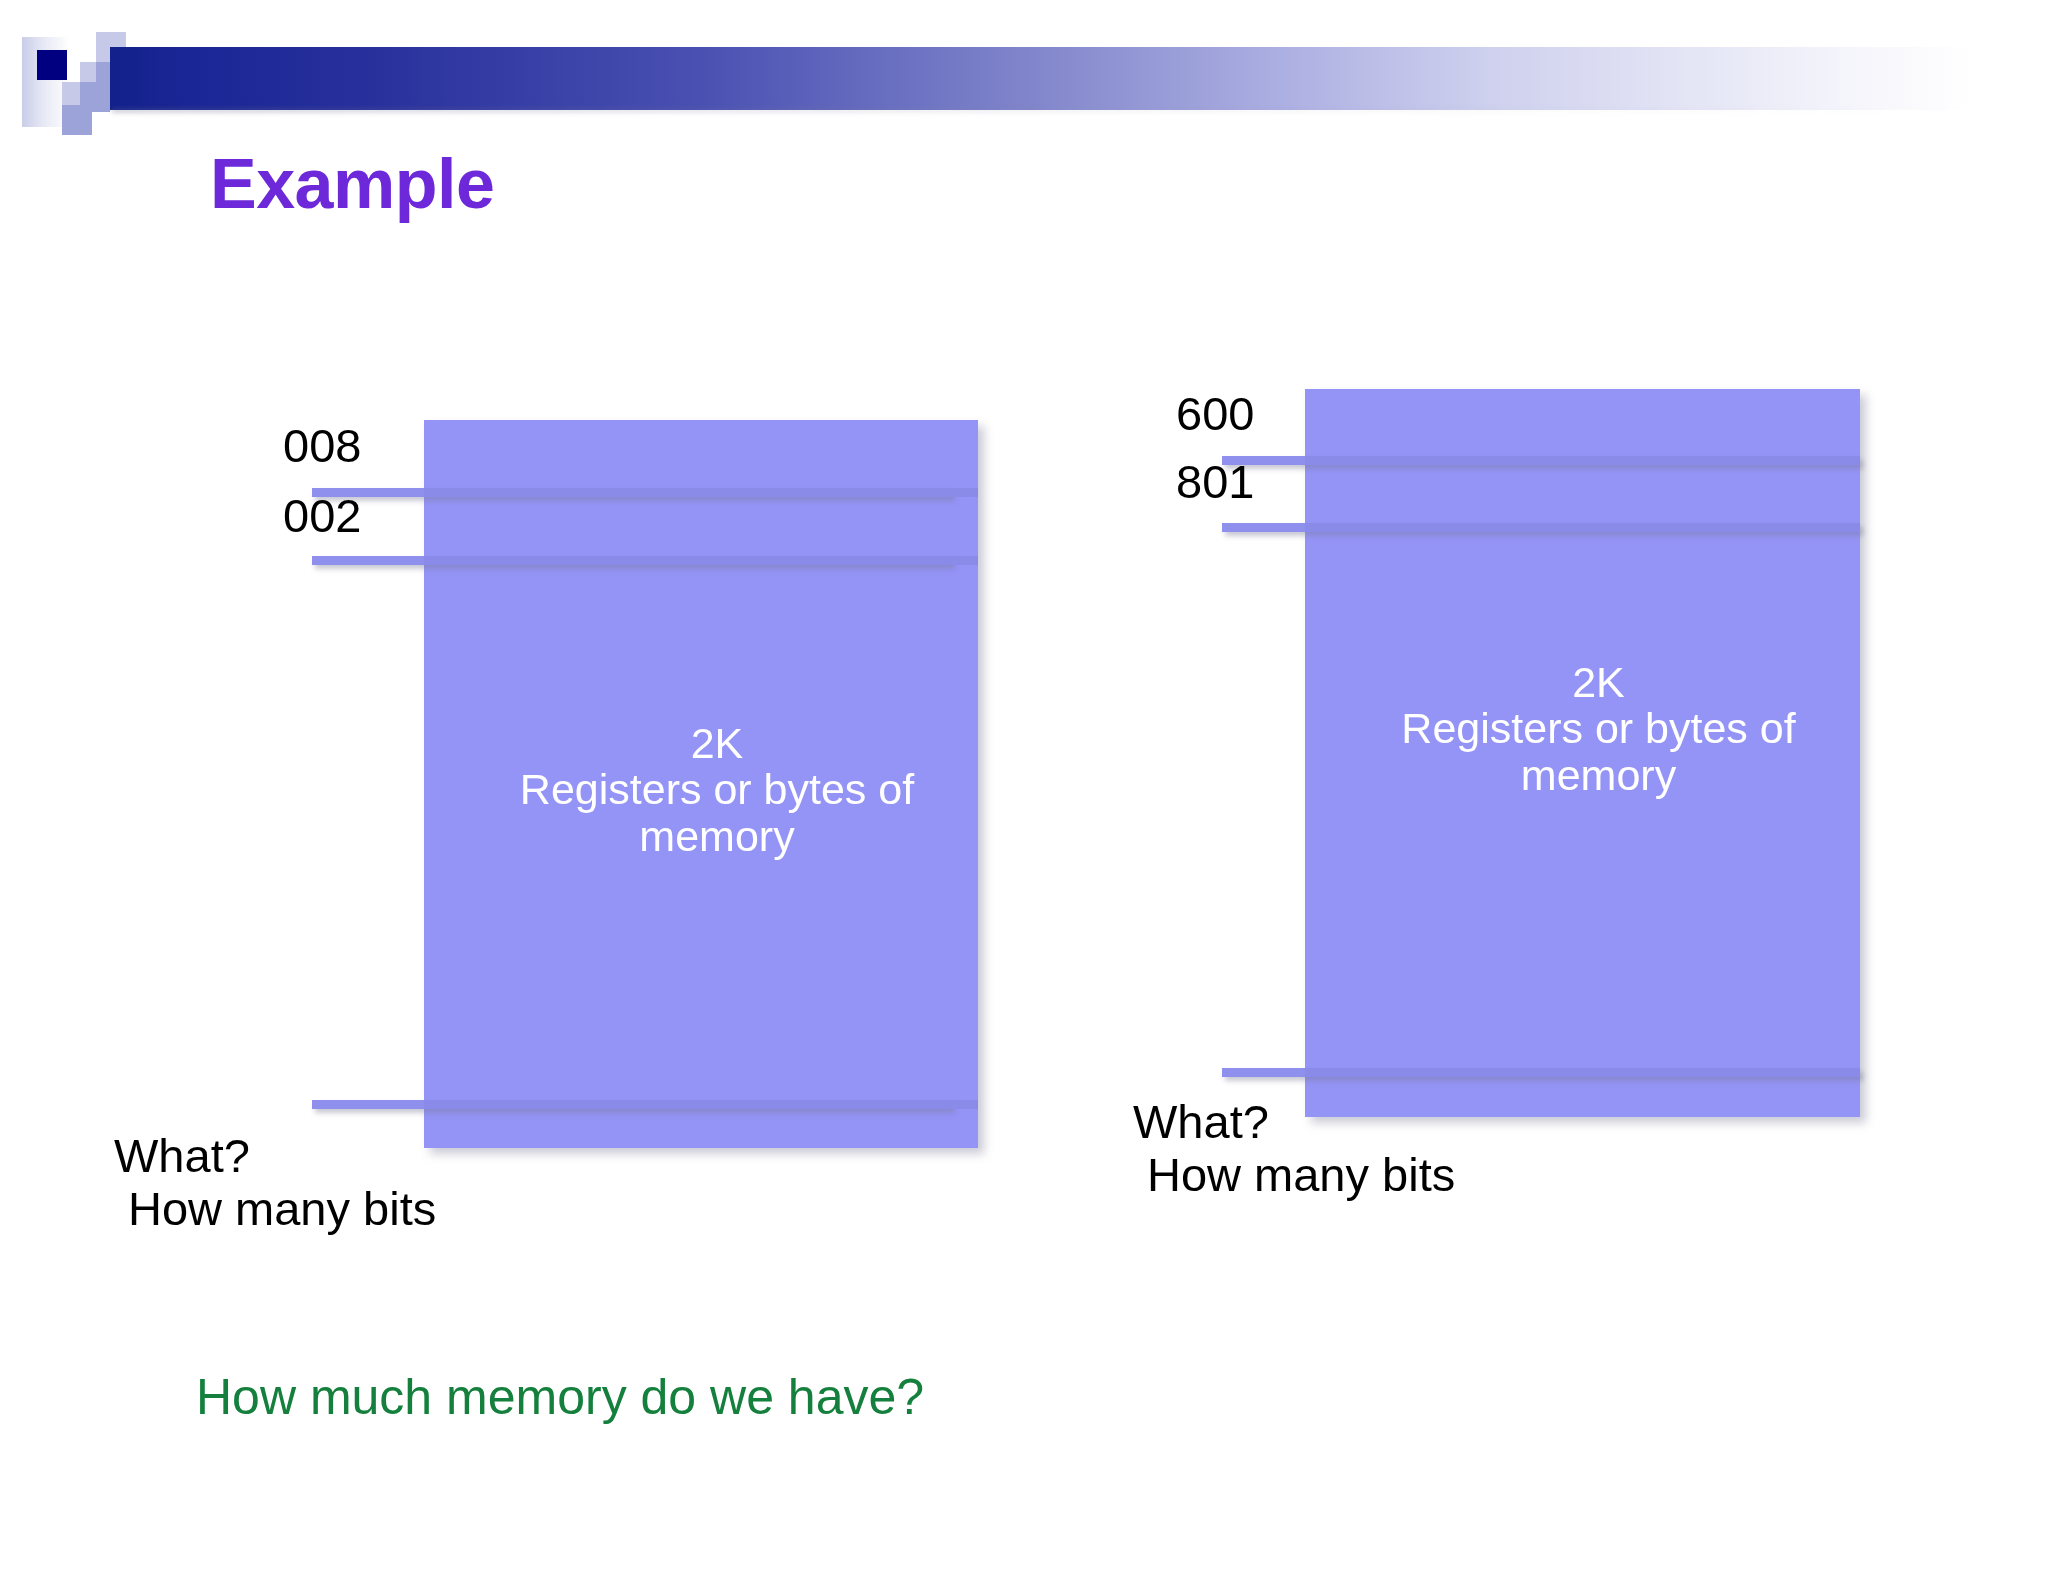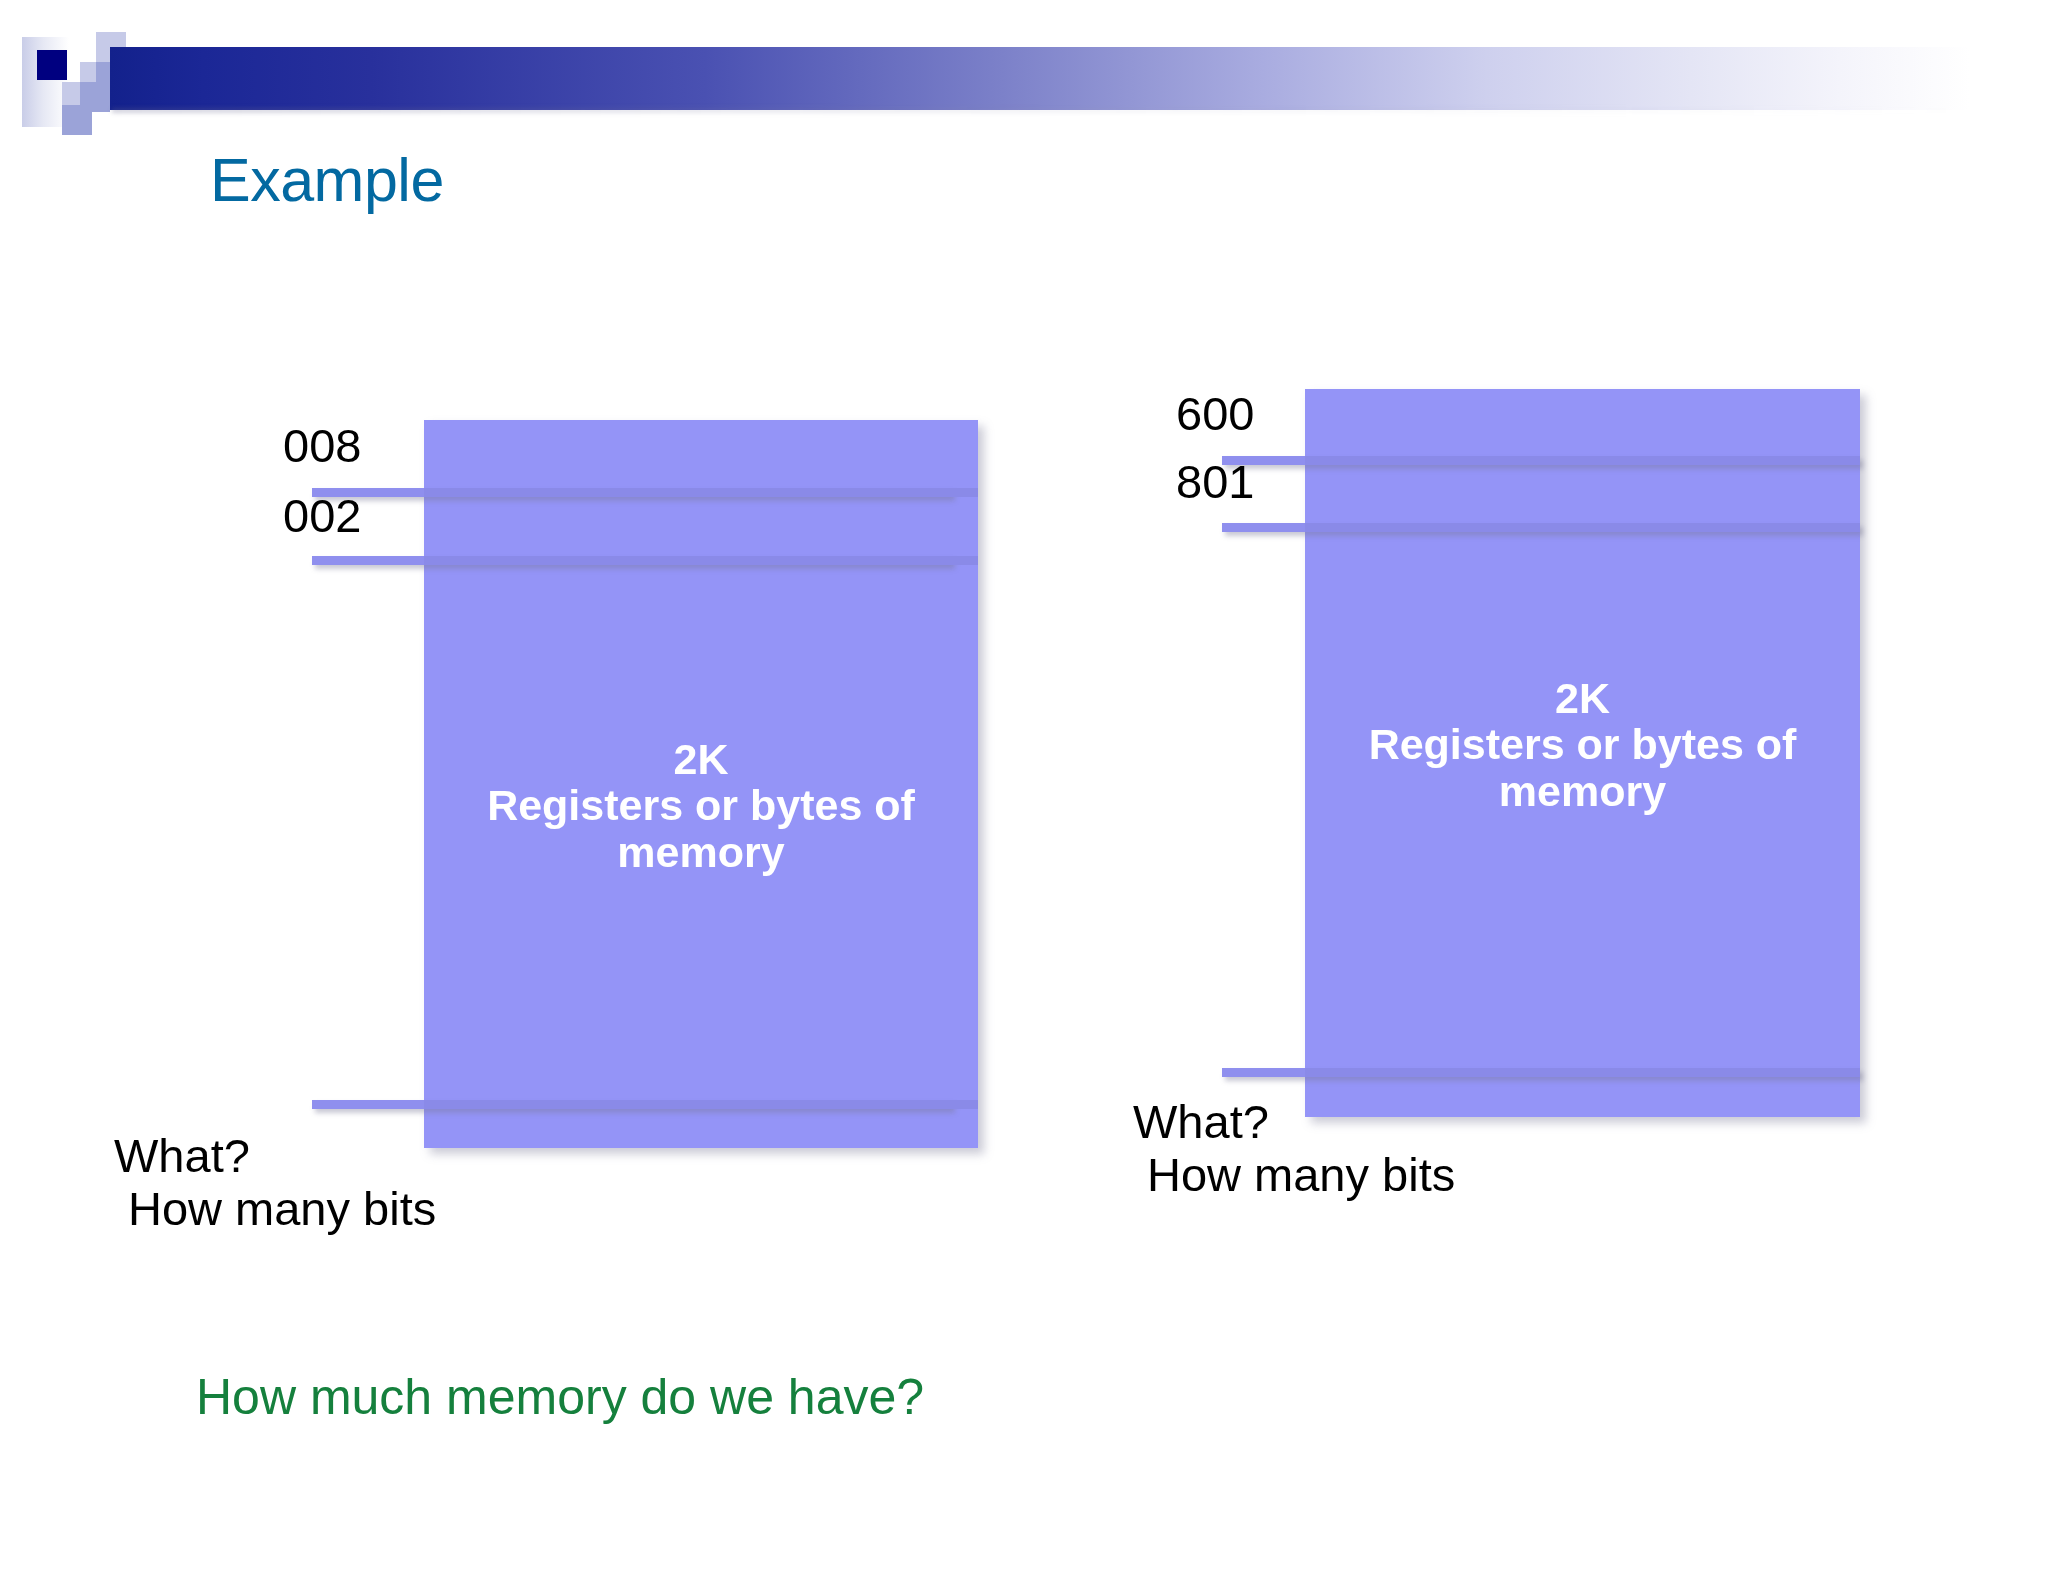--- a/index.html
+++ b/index.html
@@ -116,24 +116,24 @@
     height: 5px;
     background: linear-gradient(to right, rgba(100,100,140,0.30) 0%, rgba(160,160,190,0.10) 55%, rgba(255,255,255,0) 100%);
     filter: blur(2px);
   }
 
   
   .slide-title {
     position: absolute;
     left: 210px;
     top: 148px;
-    font-size: 61px;
+    font-size: 70px;
     line-height: 1.05;
-    color: #0369a1;
-    font-weight: 400;
+    color: #6d28d9;
+    font-weight: 700;
     letter-spacing: -0.5px;
     white-space: nowrap;
   }
 
   
   .mem-block {
     position: absolute;
     background: #9494f7;
     box-shadow: 6px 6px 9px rgba(120,120,150,0.38);
   }
@@ -144,28 +144,27 @@
     height: 728px;
   }
   .mem-block.right {
     left: 1305px;
     top: 389px;
     width: 555px;
     height: 728px;
   }
   .mem-caption {
     position: absolute;
-    left: 0;
+    left: 16px;
     width: 100%;
     text-align: center;
     color: #ffffff;
     font-size: 43px;
     line-height: 1.08;
-    font-weight: 700;
-    margin-top: 16px;
+    font-weight: 400;
   }
   .mem-block.left .mem-caption { top: 300px; }
   .mem-block.right .mem-caption { top: 270px; }
 
   
   .row-line {
     position: absolute;
     height: 9px;
     background: #8f8fee;
     box-shadow: 3px 4px 5px rgba(120,120,150,0.40);

